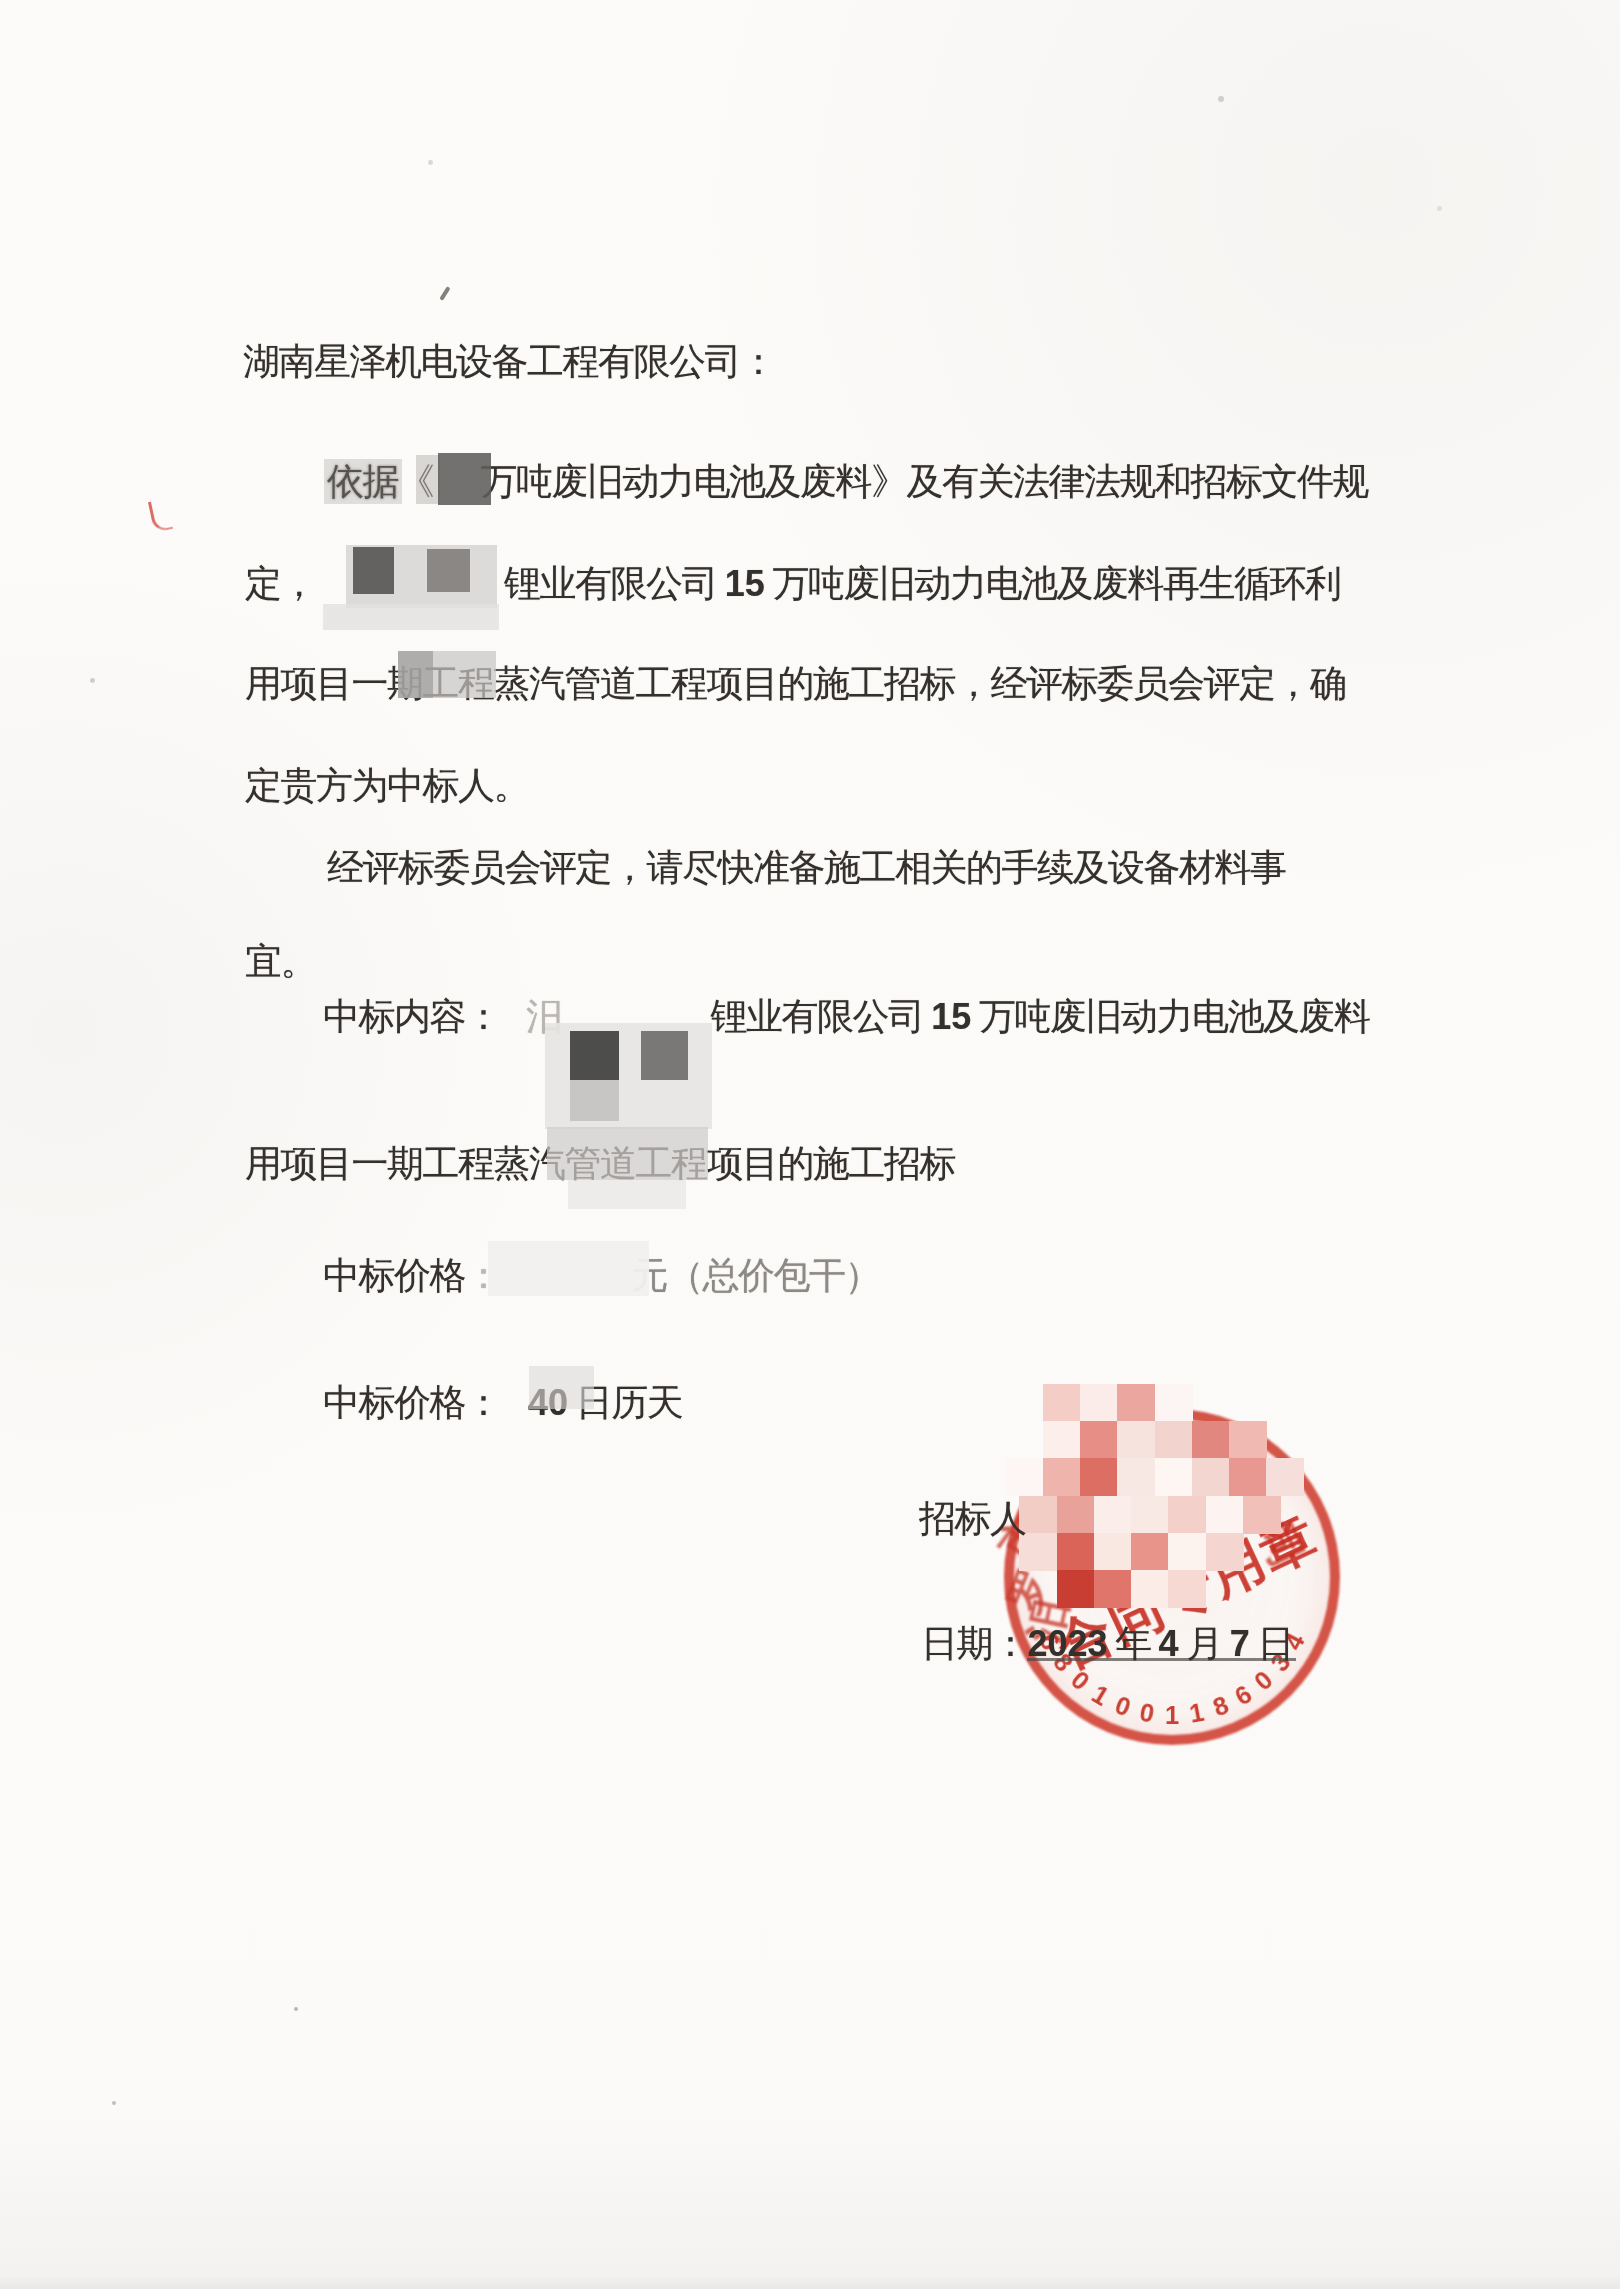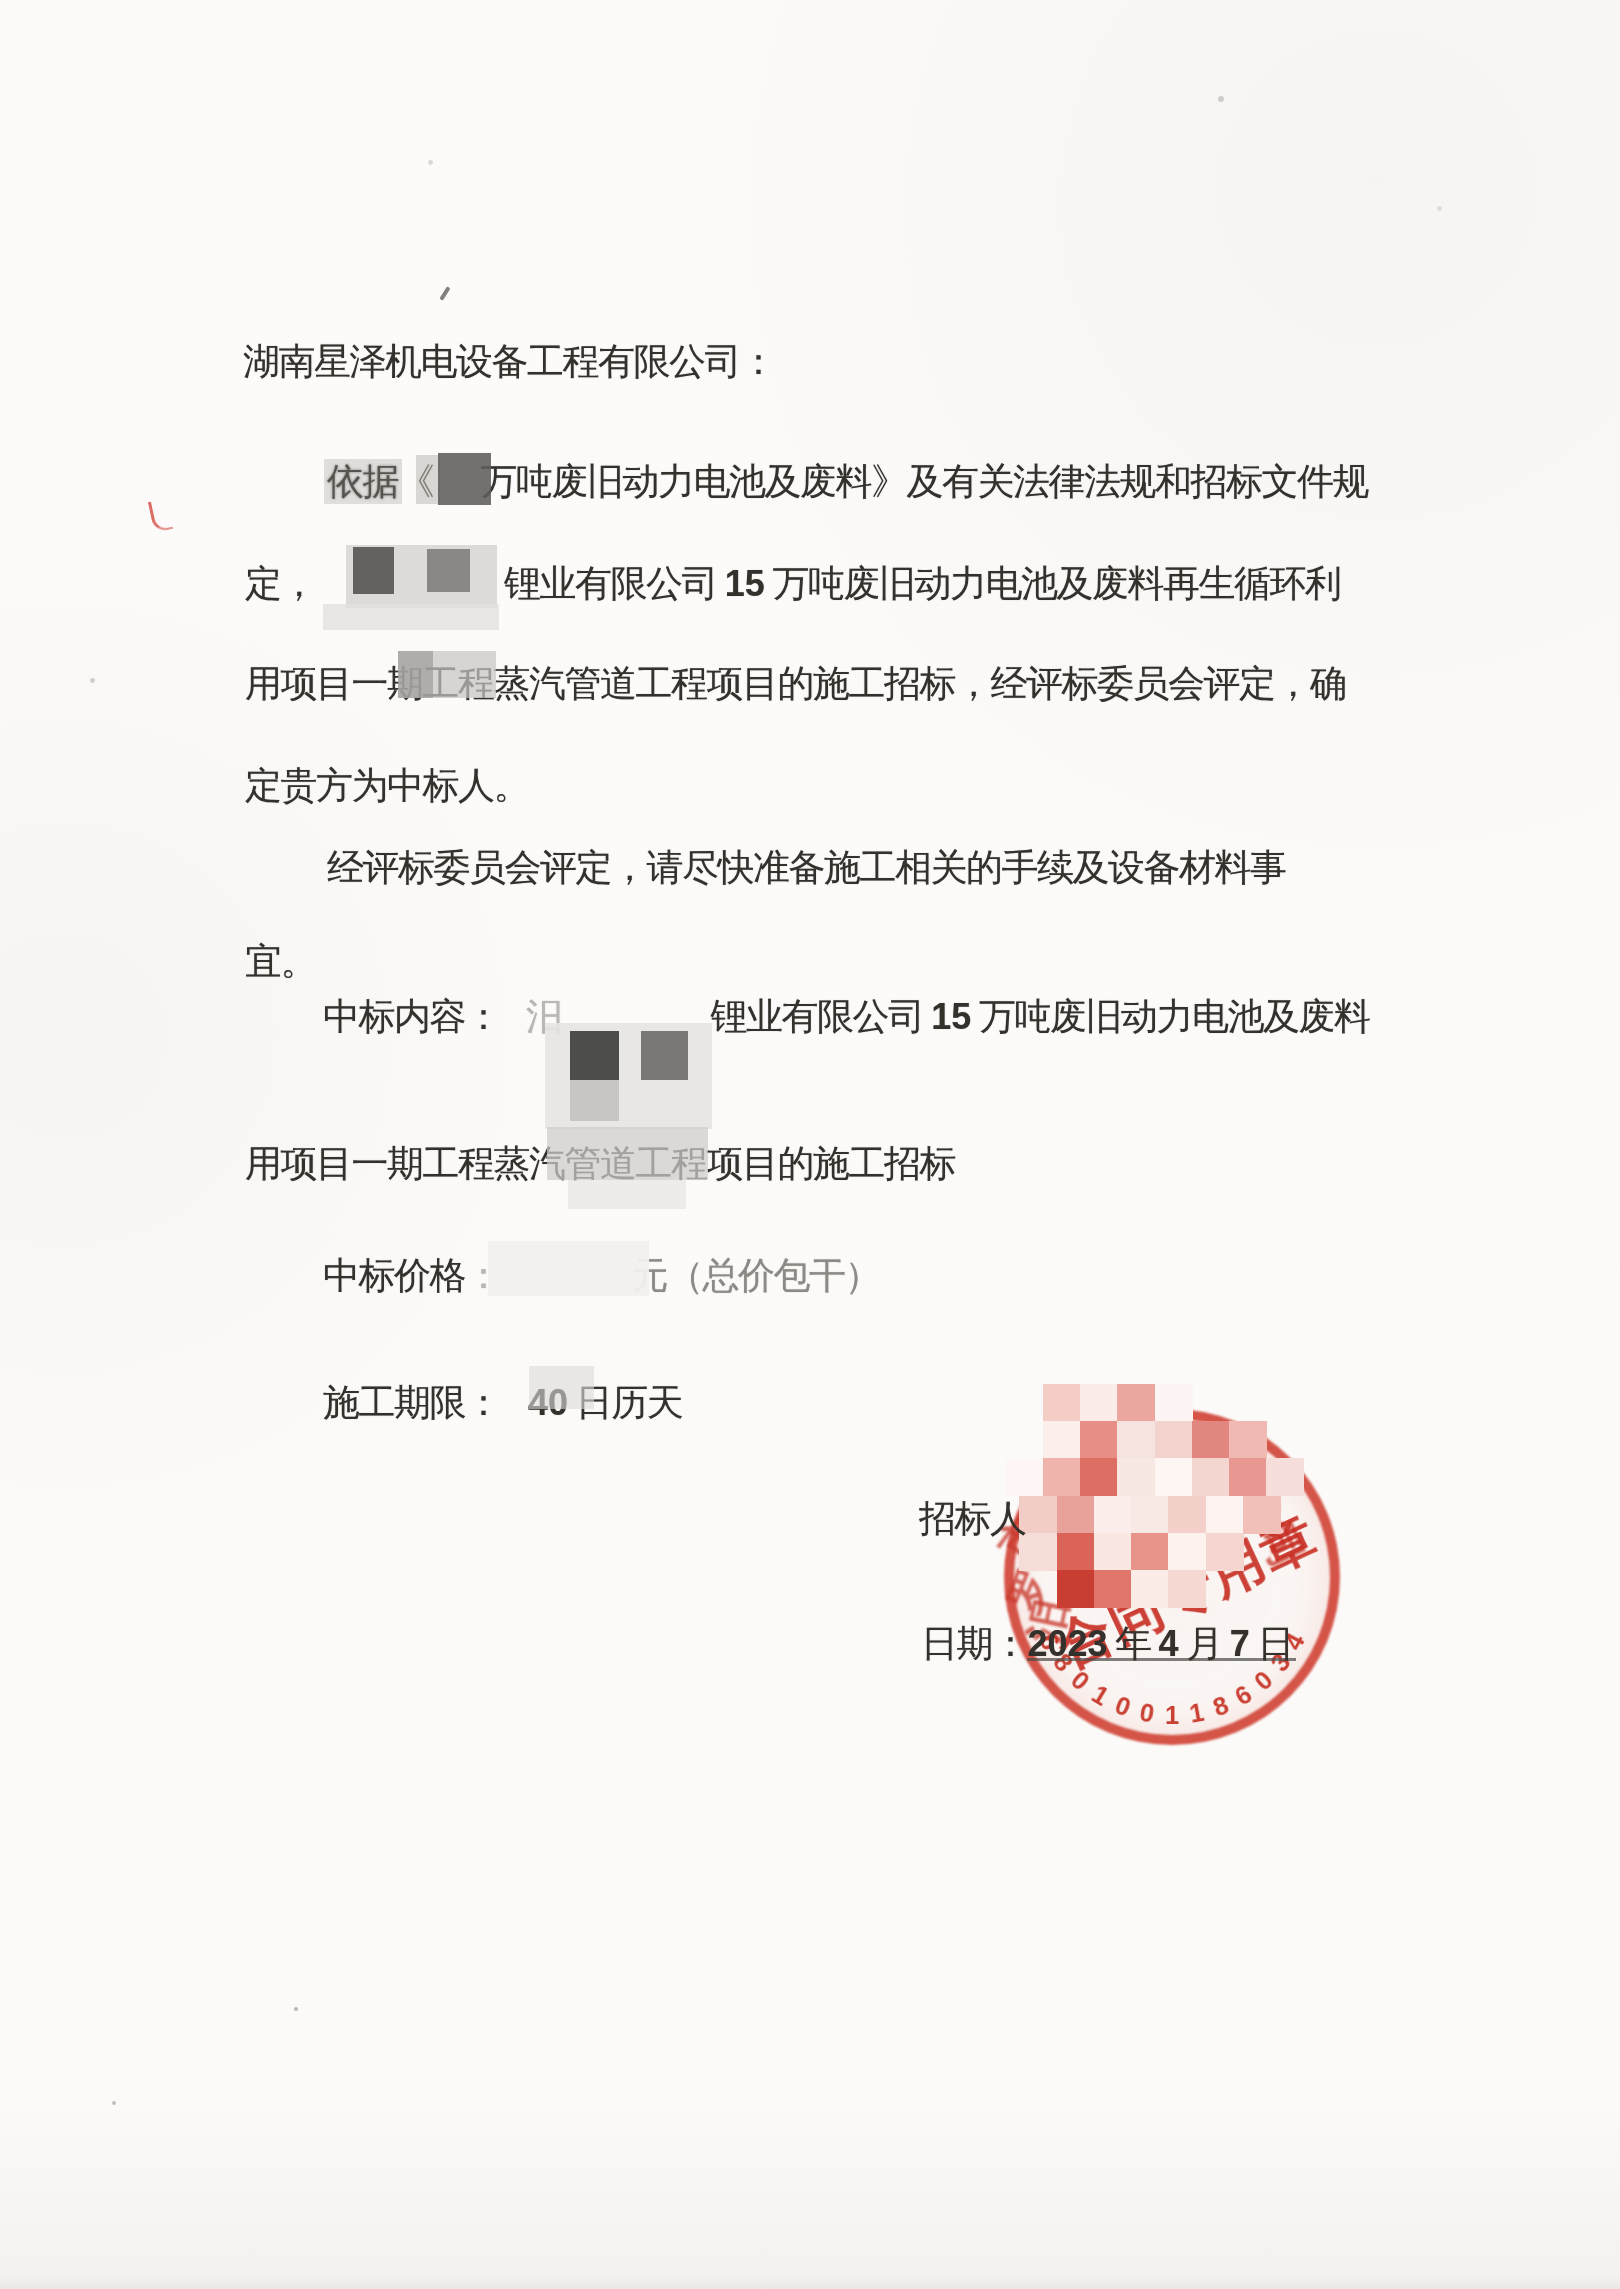--- a/index.html
+++ b/index.html
@@ -68,21 +68,21 @@
       <div class="line" style="left: 243px; top: 337px; z-index: 5;"><span class="">湖南星泽机电设备工程有限公司：</span></div>
       <div class="line" style="left: 327px; top: 457px; z-index: 5;"><span class="smudge">依据</span><span class="">《</span><span class="gap" style="width: 47px;"></span><span class="">万吨废旧动力电池及废料》及有关法律法规和招标文件规</span></div>
       <div class="line" style="left: 245px; top: 559px; z-index: 5;"><span class="">定，</span><span class="gap" style="width: 188px;"></span><span class="">锂业有限公司 </span><span class="num">15</span><span class=""> 万吨废旧动力电池及废料再生循环利</span></div>
       <div class="line" style="left: 245px; top: 659px; z-index: 5;"><span class="">用项目一期工程蒸汽管道工程项目的施工招标，经评标委员会评定，确</span></div>
       <div class="line" style="left: 245px; top: 761px; z-index: 5;"><span class="">定贵方为中标人。</span></div>
       <div class="line" style="left: 327px; top: 843px; z-index: 5;"><span class="">经评标委员会评定，请尽快准备施工相关的手续及设备材料事</span></div>
       <div class="line" style="left: 245px; top: 937px; z-index: 5;"><span class="">宜。</span></div>
       <div class="line" style="left: 323px; top: 992px; z-index: 5;"><span class="">中标内容：</span><span class="gap" style="width: 25.5px;"></span><span class="veryfaded">汨</span><span class="gap" style="width: 149px;"></span><span class="">锂业有限公司 </span><span class="num">15</span><span class=""> 万吨废旧动力电池及废料</span></div>
       <div class="line" style="left: 245px; top: 1139px; z-index: 5;"><span class="">用项目一期工程蒸汽管道工程项目的施工招标</span></div>
       <div class="line" style="left: 323px; top: 1251px; z-index: 5;"><span class="">中标价格</span><span class="veryfaded">：</span><span class="gap" style="width: 131px;"></span><span class="faded">元（总价包干）</span></div>
-      <div class="line" style="left: 323px; top: 1378px; z-index: 5;"><span class="">施工期限：</span><span class="gap" style="width: 27.4px;"></span><span class="num">40</span><span class=""> 日历天</span></div>
+      <div class="line" style="left: 323px; top: 1378px; z-index: 5;"><span class="">中标价格：</span><span class="gap" style="width: 27.4px;"></span><span class="num">40</span><span class=""> 日历天</span></div>
       <div class="line" style="left: 919px; top: 1494px; z-index: 5;"><span class="">招标人</span></div>
       <div class="line" style="left: 921px; top: 1619px; z-index: 5;"><span class="">日期：</span><span class="num">2023</span><span class=""> 年 </span><span class="num">4</span><span class=""> 月 </span><span class="num">7</span><span class=""> 日</span></div>
     </div>
   <div id="stamp-layer">
       <div id="stamp-ring" style="left: 1004px; top: 1409px; width: 316px; height: 316px; z-index: 2;"></div>
       <div class="arc-char" style="left: 1027px; top: 1592px; transform: rotate(-78deg); z-index: 2;">汨</div>
       <div class="arc-char" style="left: 1008px; top: 1562px; transform: rotate(-68deg); z-index: 2;">罗</div>
       <div class="arc-char" style="left: 1000px; top: 1509px; transform: rotate(-54deg); z-index: 2;">市</div>
       <div class="arc-char" style="left: 1243px; top: 1468px; transform: rotate(42deg); z-index: 2;">公</div>
       <div class="arc-char" style="left: 1260px; top: 1517px; transform: rotate(64deg); z-index: 2;">司</div>

